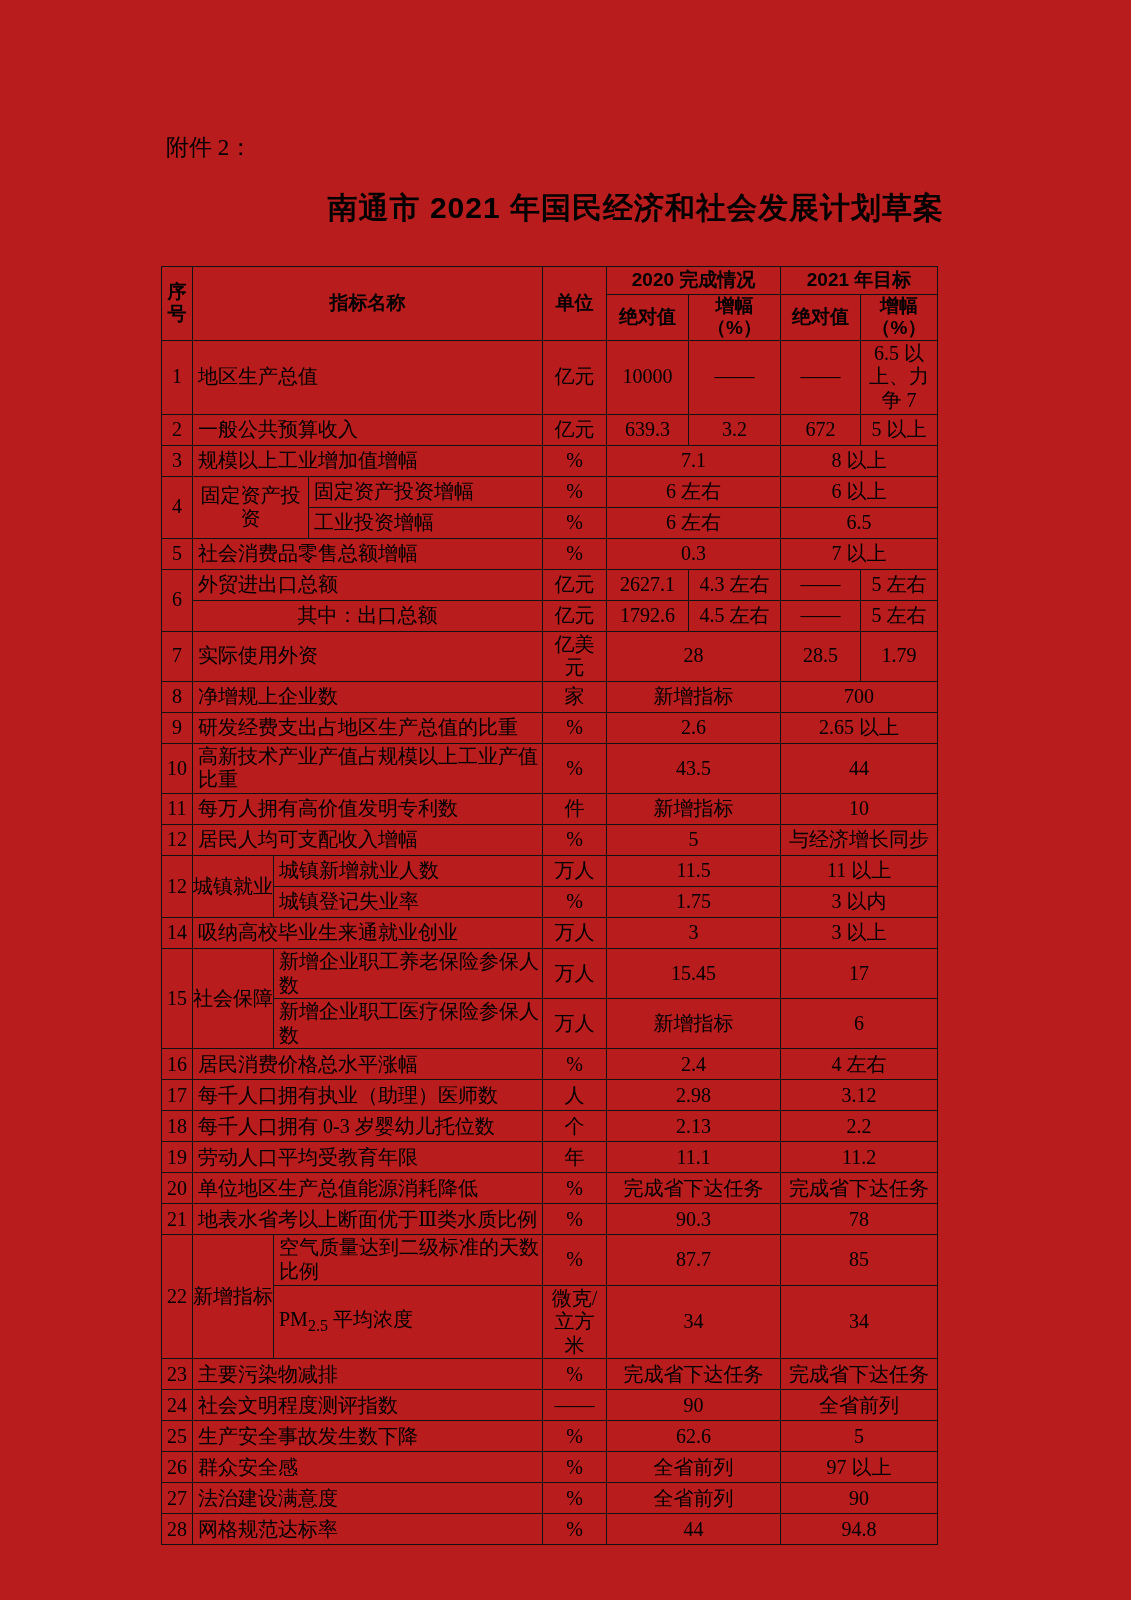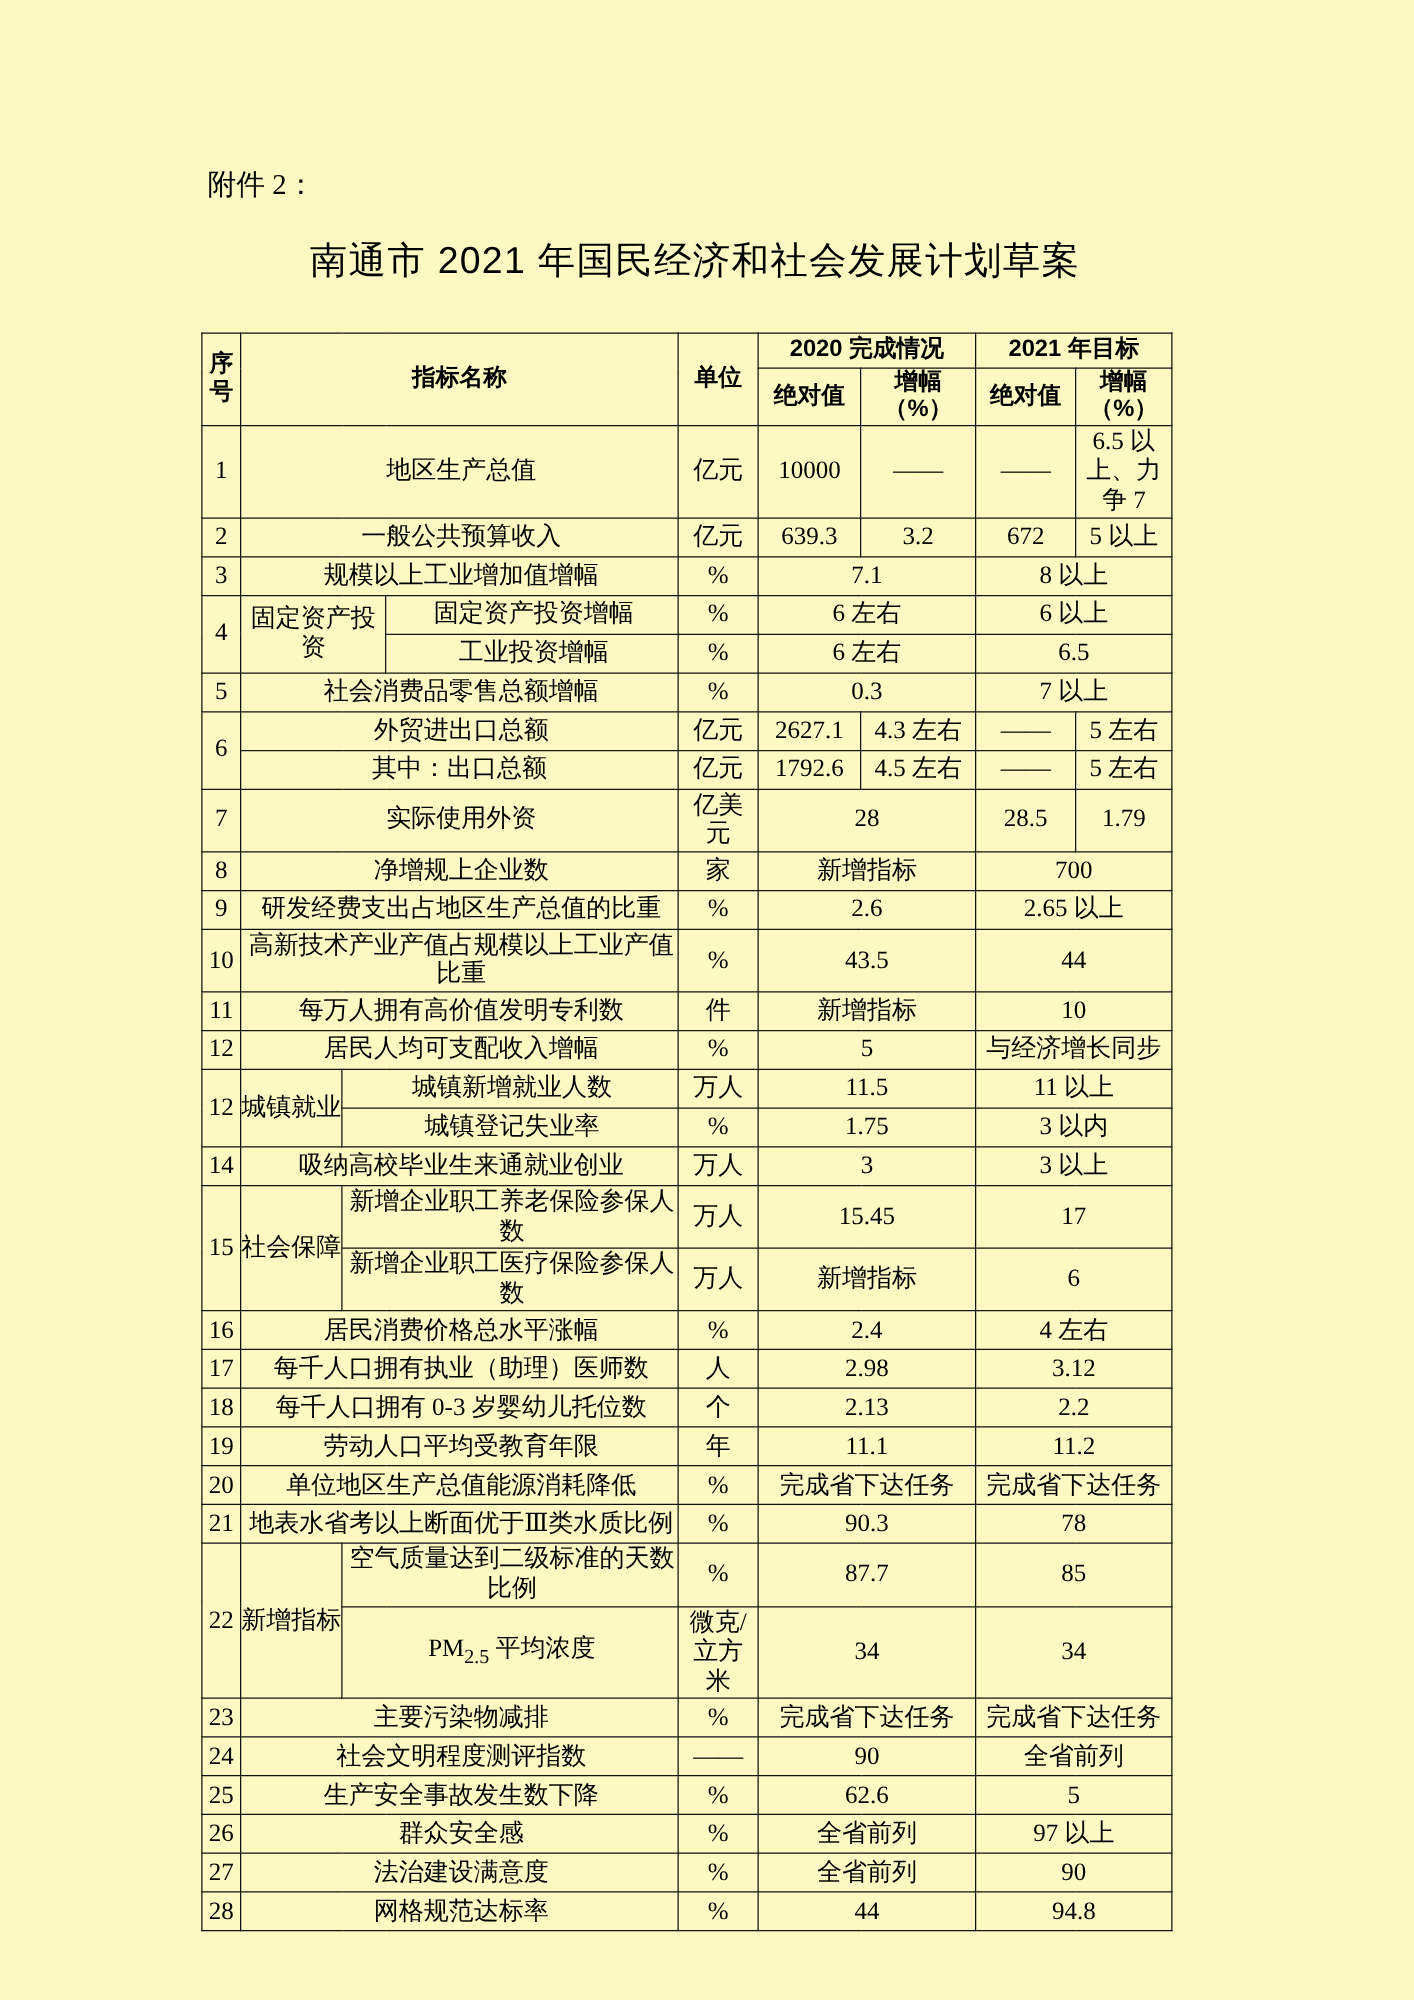--- a/index.html
+++ b/index.html
@@ -1,37 +1,37 @@
 <!DOCTYPE html>
 <html><head>
 <meta charset="utf-8">
 <style>
   html,body{margin:0;padding:0;background:#e8e8e8;}
   .page{
-    position:relative;width:1131px;height:1600px;background:#fef9c3;
+    position:relative;width:1131px;height:1600px;background:#b91c1c;
     margin:0 auto;color:#000;
     font-family:"Liberation Serif","DejaVu Serif",serif;
   }
   .attach{position:absolute;left:166px;top:132px;font-size:23px;}
   .doc-title{
-    position:absolute;left:168px;top:188px;width:776px;text-align:center;
-    font-size:30px;font-weight:normal;letter-spacing:1px;
+    position:absolute;left:168px;top:188px;width:776px;text-align:right;
+    font-size:30px;font-weight:bold;letter-spacing:1px;
     font-family:"Liberation Sans","DejaVu Sans",sans-serif;
   }
   table.ind{
     position:absolute;left:161px;top:266px;width:776px;
     border-collapse:collapse;table-layout:fixed;
     font-size:20px;line-height:1.18;
   }
   .ind td,.ind th{border:1px solid #111;vertical-align:middle;padding:1px 2px;}
   .ind th{
     font-family:"Liberation Sans","DejaVu Sans",sans-serif;
     font-weight:bold;font-size:19px;text-align:center;padding:0 1px;
   }
-  .ind td.name{text-align:center;padding-left:5px;}
+  .ind td.name{text-align:left;padding-left:5px;}
   .ind td.c{text-align:center;}
   .ind td.gp{padding:0;font-family:Liberation Serif, serif;}
   tr.hh{height:28px;}
   tr.h-s{height:31px;}
   tr.h-t{height:48px;}
   .ind sub{font-size:16px;font-family:Liberation Serif, serif;}
 </style>
 </head>
 <body>
 

